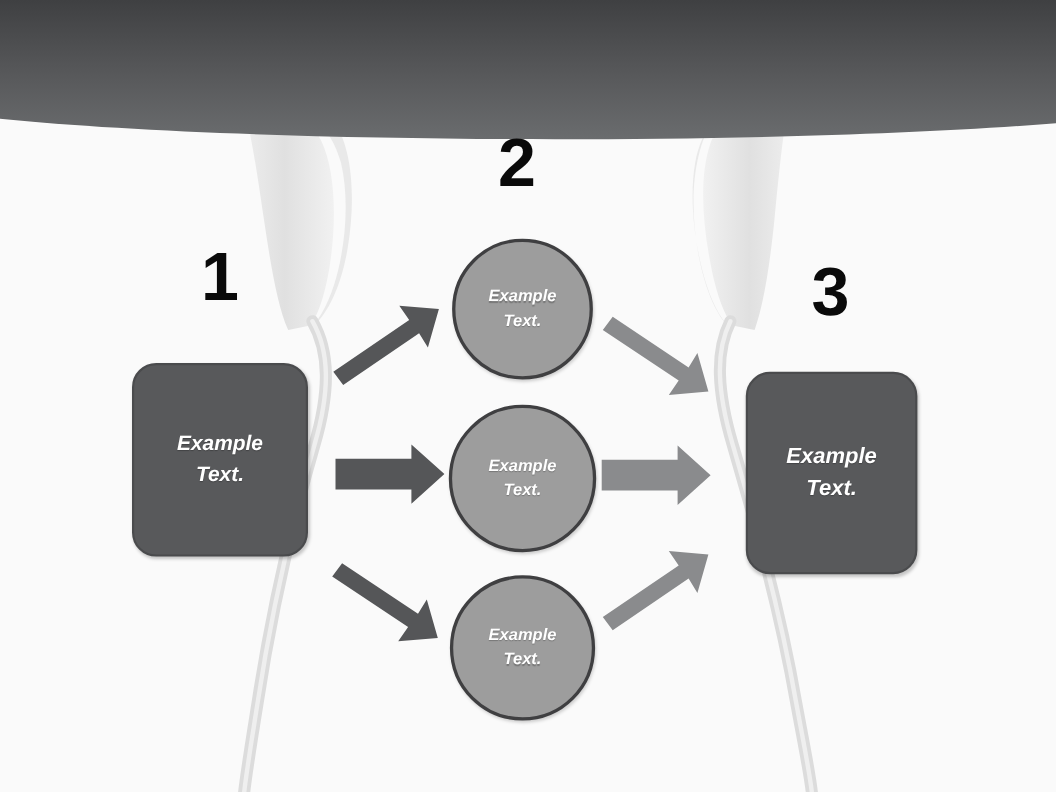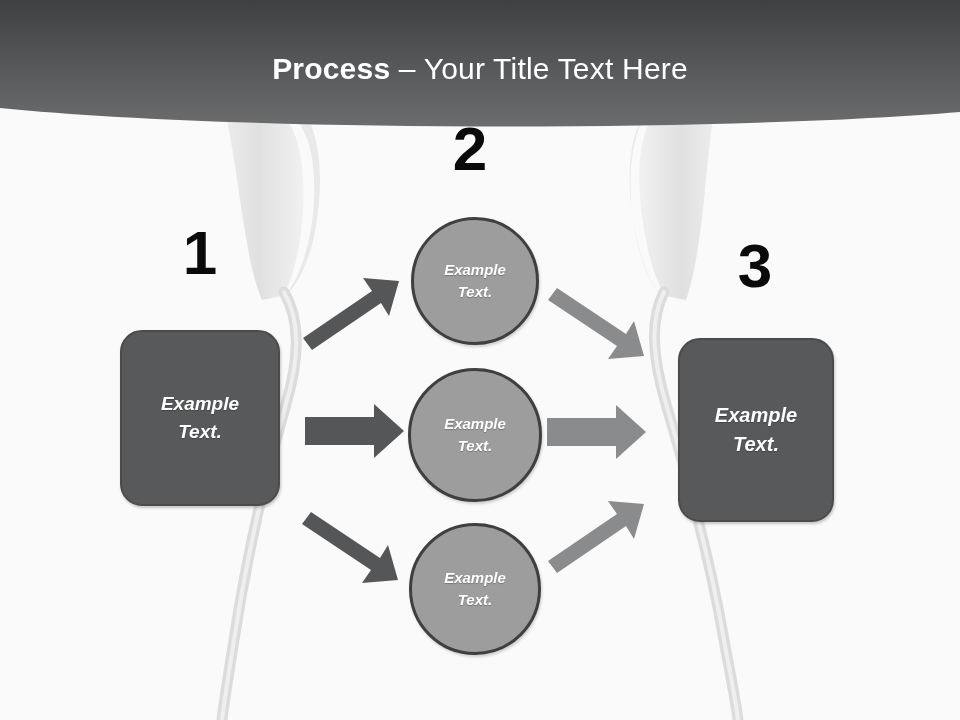--- a/index.html
+++ b/index.html
@@ -168,23 +168,20 @@
     <defs>
       <linearGradient id="hdrGrad" x1="0" y1="0" x2="0" y2="1">
         <stop offset="0%" stop-color="#3f4042"></stop>
         <stop offset="55%" stop-color="#58595b"></stop>
         <stop offset="100%" stop-color="#6a6c6e"></stop>
       </linearGradient>
     </defs>
     <path d="M0 0 H960 V112 C 720 132, 240 132, 0 108 Z" fill="url(#hdrGrad)"></path>
   </svg>
 
-  <div id="header-title">
-    <span class="t-strong">Process</span><span class="t-light"> – </span><span class="t-light">Your Title Text Here</span>
-  </div>
 
   <svg id="arrows-layer" viewBox="0 0 960 720">
 
     <g fill="#555658">
       <path d="M303 338 L372 291 L363 278 L399 281 L389 316 L381 303 L312 350 Z"></path>
     </g>
     <g fill="#555658">
       <path d="M305 417 L374 417 L374 404 L404 431 L374 458 L374 445 L305 445 Z"></path>
     </g>
     <g fill="#555658">

